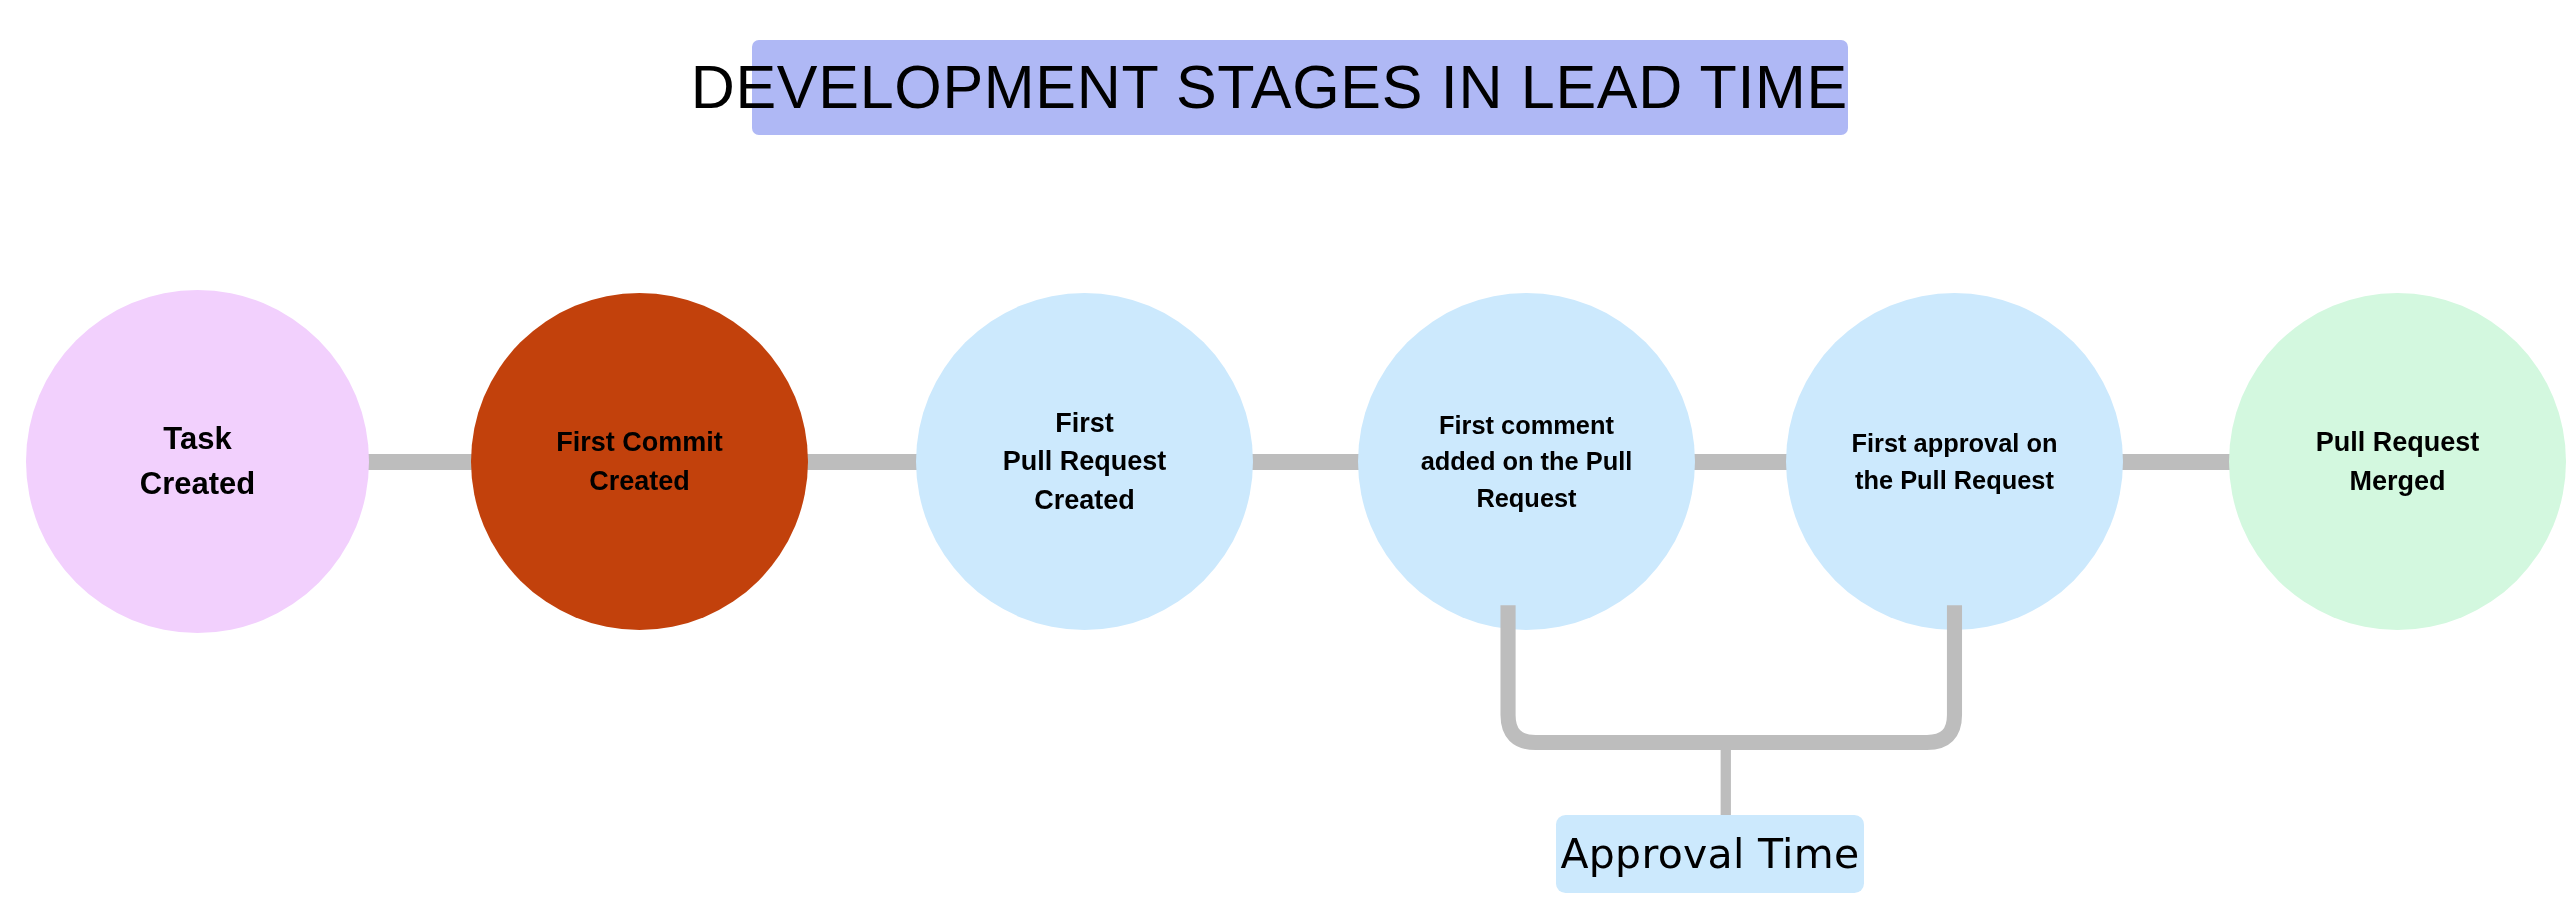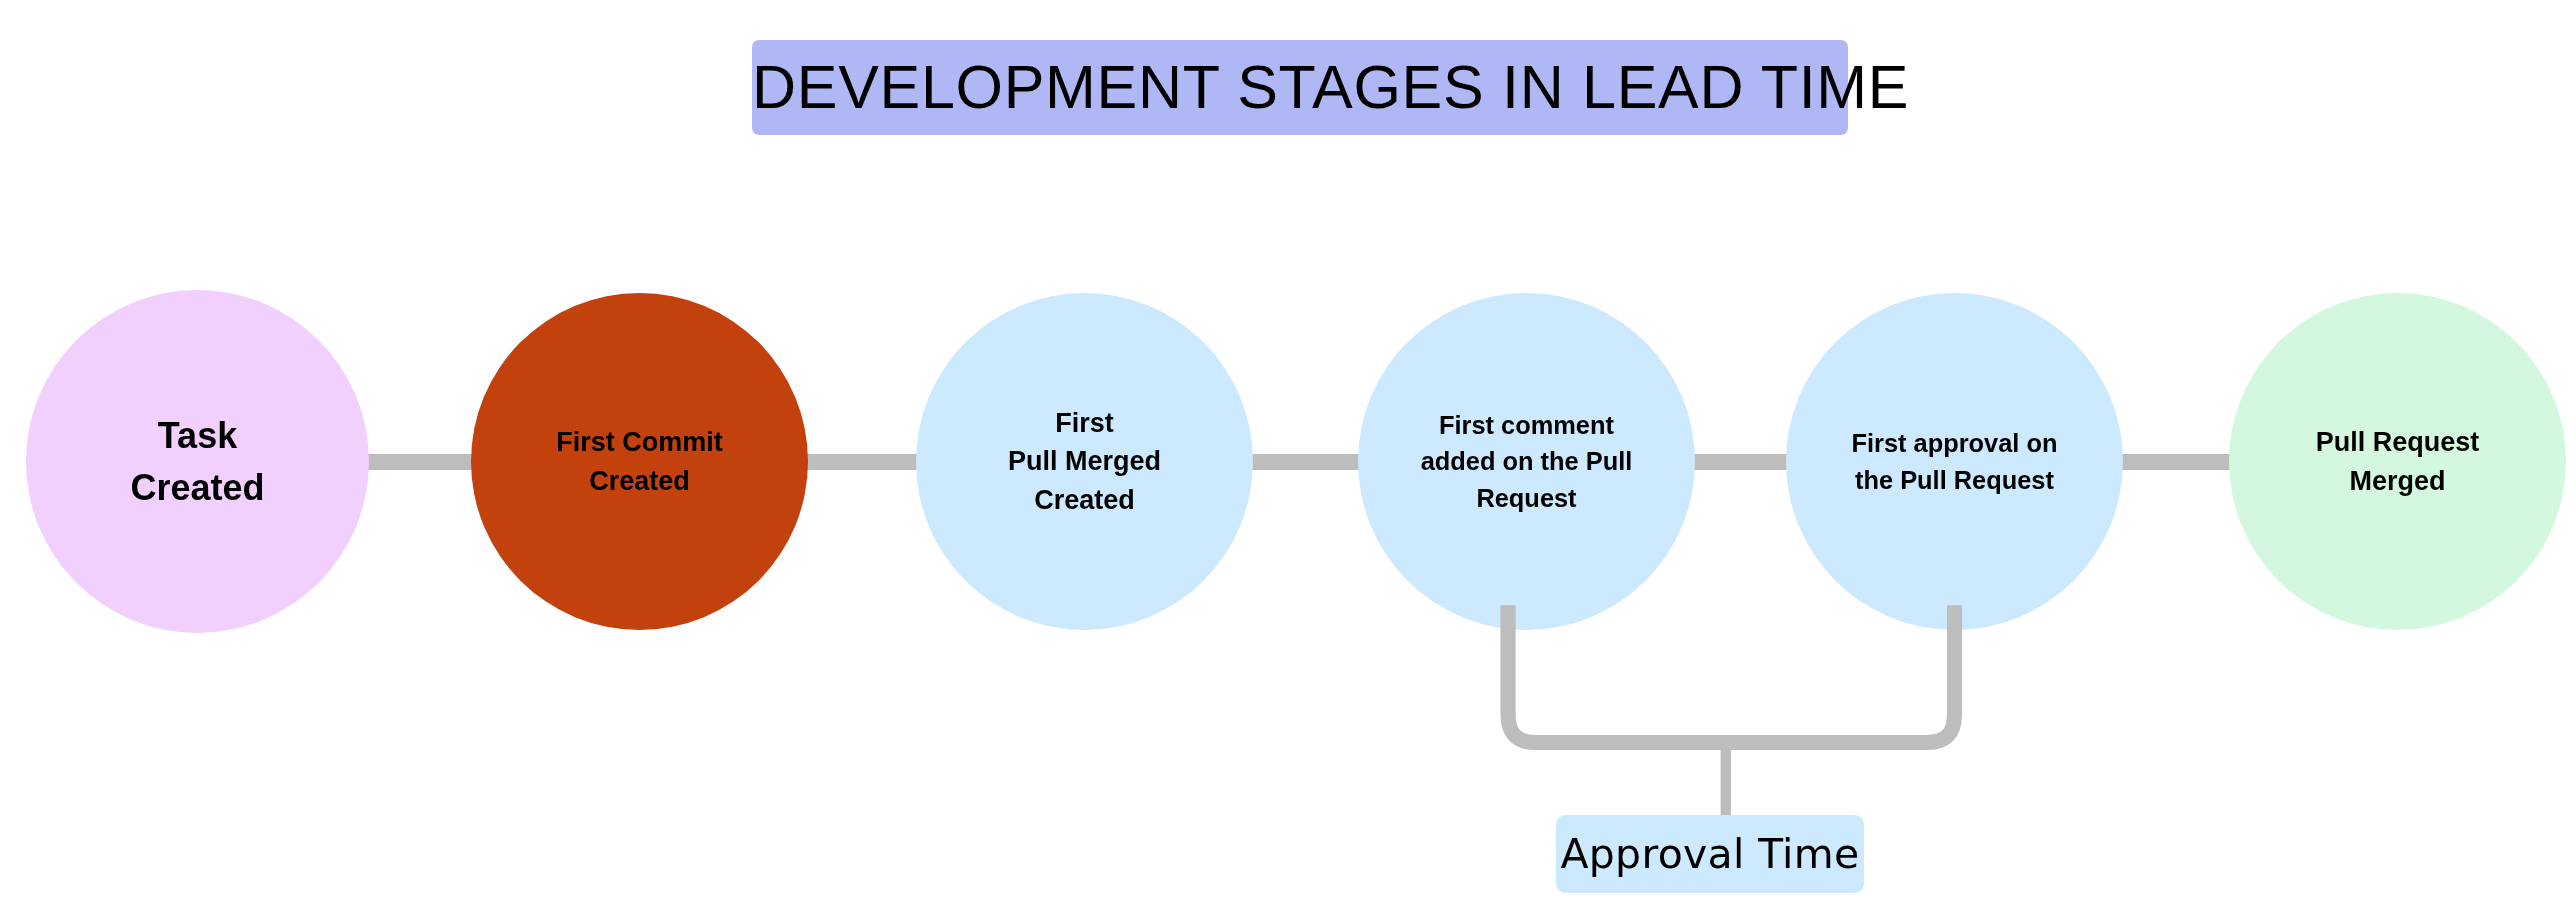--- a/index.html
+++ b/index.html
@@ -24,21 +24,21 @@
   #title-banner {
     position: absolute;
     left: 752px;
     top: 40px;
     width: 1096px;
     height: 95px;
     background: #AFB8F5;
     border-radius: 6.9px;
     display: flex;
     align-items: center;
-    justify-content: flex-start;
+    justify-content: flex-end;
     box-sizing: border-box;
   }
   #title-banner .title-text {
     font-family: "Liberation Sans", sans-serif;
     font-size: 61px;
     font-weight: 400;
     letter-spacing: 0.7px;
     color: #000000;
     white-space: nowrap;
     line-height: 1;
@@ -64,21 +64,21 @@
   }
   .stage-label {
     color: #000000;
     font-family: "Liberation Sans", sans-serif;
     font-weight: bold;
     white-space: pre-line;
     line-height: 1.42;
     padding: 0 12.4px;
   }
 
-  .size-l .stage-label { font-size: 36px; }
+  .size-l .stage-label { font-size: 31px; }
   .size-m .stage-label { font-size: 27px; }
   .size-s .stage-label { font-size: 25.4px; }
 
   
   #approval-bracket {
     position: absolute;
     left: 1484px;
     top: 605px;
     width: 522px;
     height: 227px;
@@ -130,21 +130,21 @@
 Created</span>
   </div>
 
   <div class="stage-node size-m" style="left:471px; top:293px; width:337px; height:337px; background:#c2410c;">
     <span class="stage-label">First Commit
 Created</span>
   </div>
 
   <div class="stage-node size-m" style="left:916px; top:293px; width:337px; height:337px; background:#CCE9FD;">
     <span class="stage-label">First
-Pull Merged
+Pull Request
 Created</span>
   </div>
 
   <div class="stage-node size-s" style="left:1786px; top:293px; width:337px; height:337px; background:#CCE9FD;">
     <span class="stage-label">First approval on
 the Pull Request</span>
   </div>
 
   <div class="stage-node size-s" style="left:1358px; top:293px; width:337px; height:337px; background:#CCE9FD;">
     <span class="stage-label">First comment

